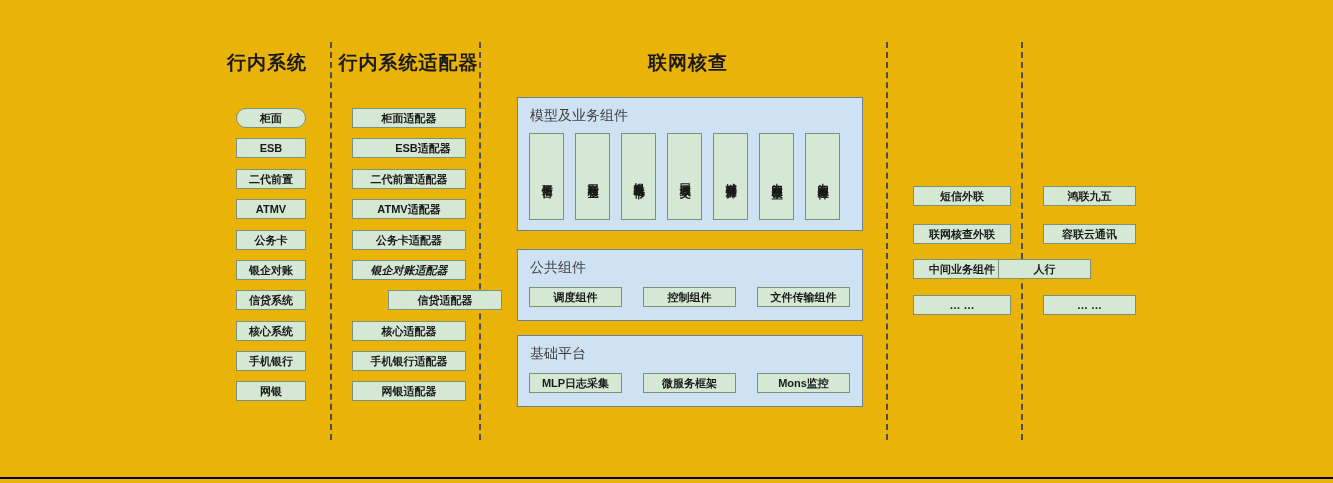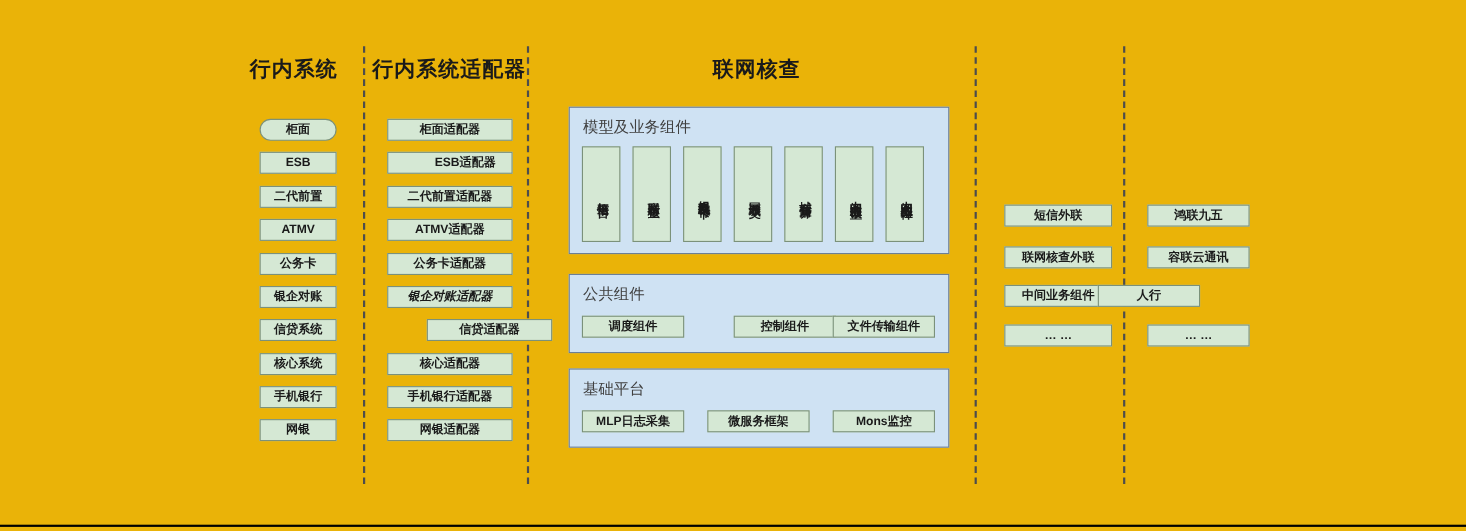--- a/index.html
+++ b/index.html
@@ -165,21 +165,21 @@
     <span>中间业务模型</span>
   </div>
   <div class="node-vert" style="left:805px; top:133px; width:35px; height:87px;">
     <span>中间业务组件</span>
   </div>
 
   <div class="panel" style="left:517px; top:249px; width:346px; height:72px;">
     <div class="panel-label">公共组件</div>
   </div>
   <div class="node" style="left:529px; top:287px; width:93px; height:20px;">调度组件</div>
-  <div class="node" style="left:667px; top:287px; width:93px; height:20px;text-align:right;">控制组件</div>
+  <div class="node" style="left:643px; top:287px; width:93px; height:20px;text-align:right;">控制组件</div>
   <div class="node" style="left:757px; top:287px; width:93px; height:20px;">文件传输组件</div>
 
   <div class="panel" style="left:517px; top:335px; width:346px; height:72px;">
     <div class="panel-label">基础平台</div>
   </div>
   <div class="node" style="left:529px; top:373px; width:93px; height:20px;">MLP日志采集</div>
   <div class="node" style="left:643px; top:373px; width:93px; height:20px;">微服务框架</div>
   <div class="node" style="left:757px; top:373px; width:93px; height:20px;">Mons监控</div>
 
   <div class="node" style="left:913px; top:186px; width:98px; height:20px;">短信外联</div>

